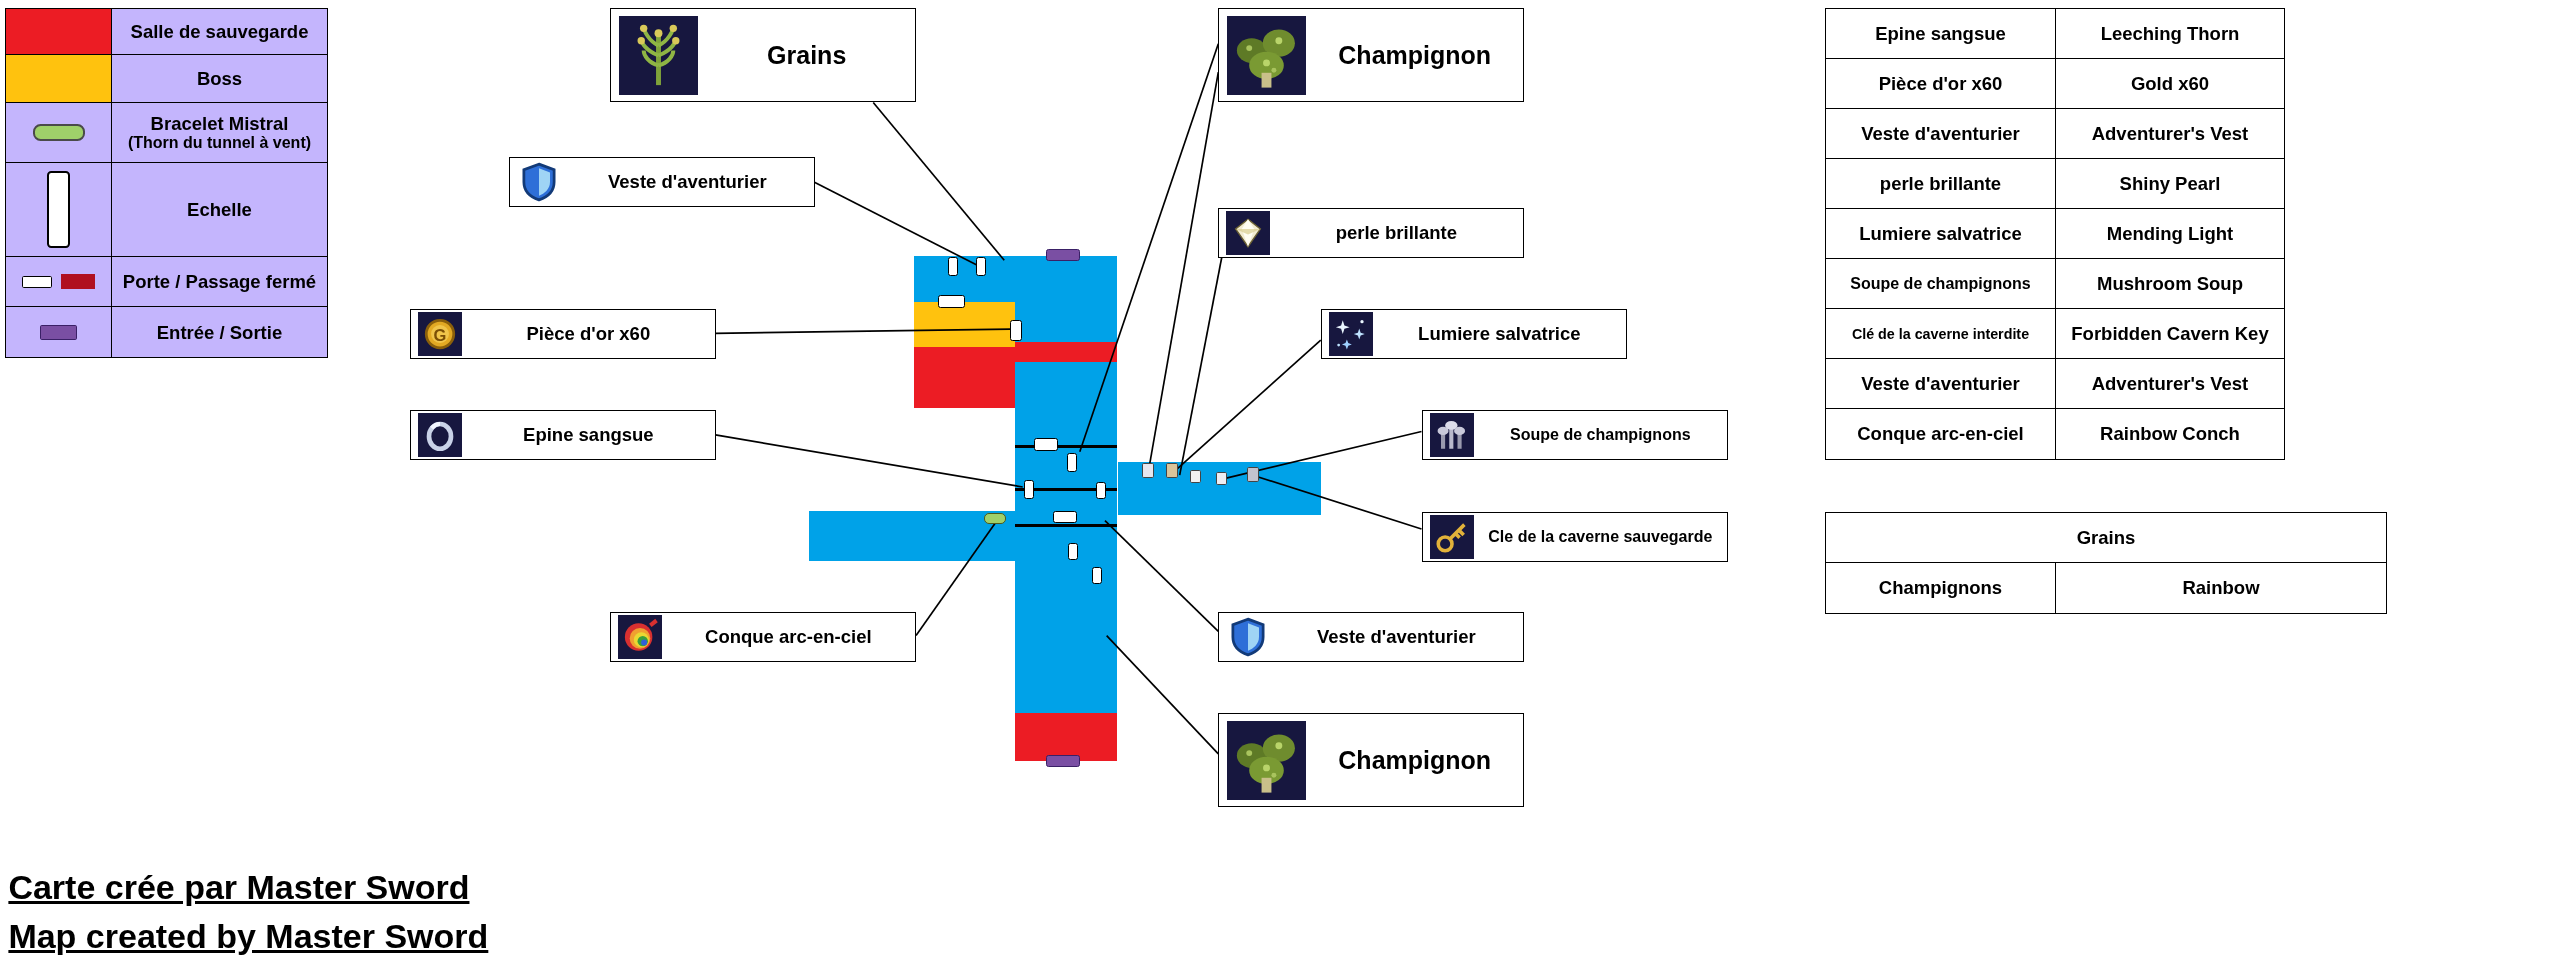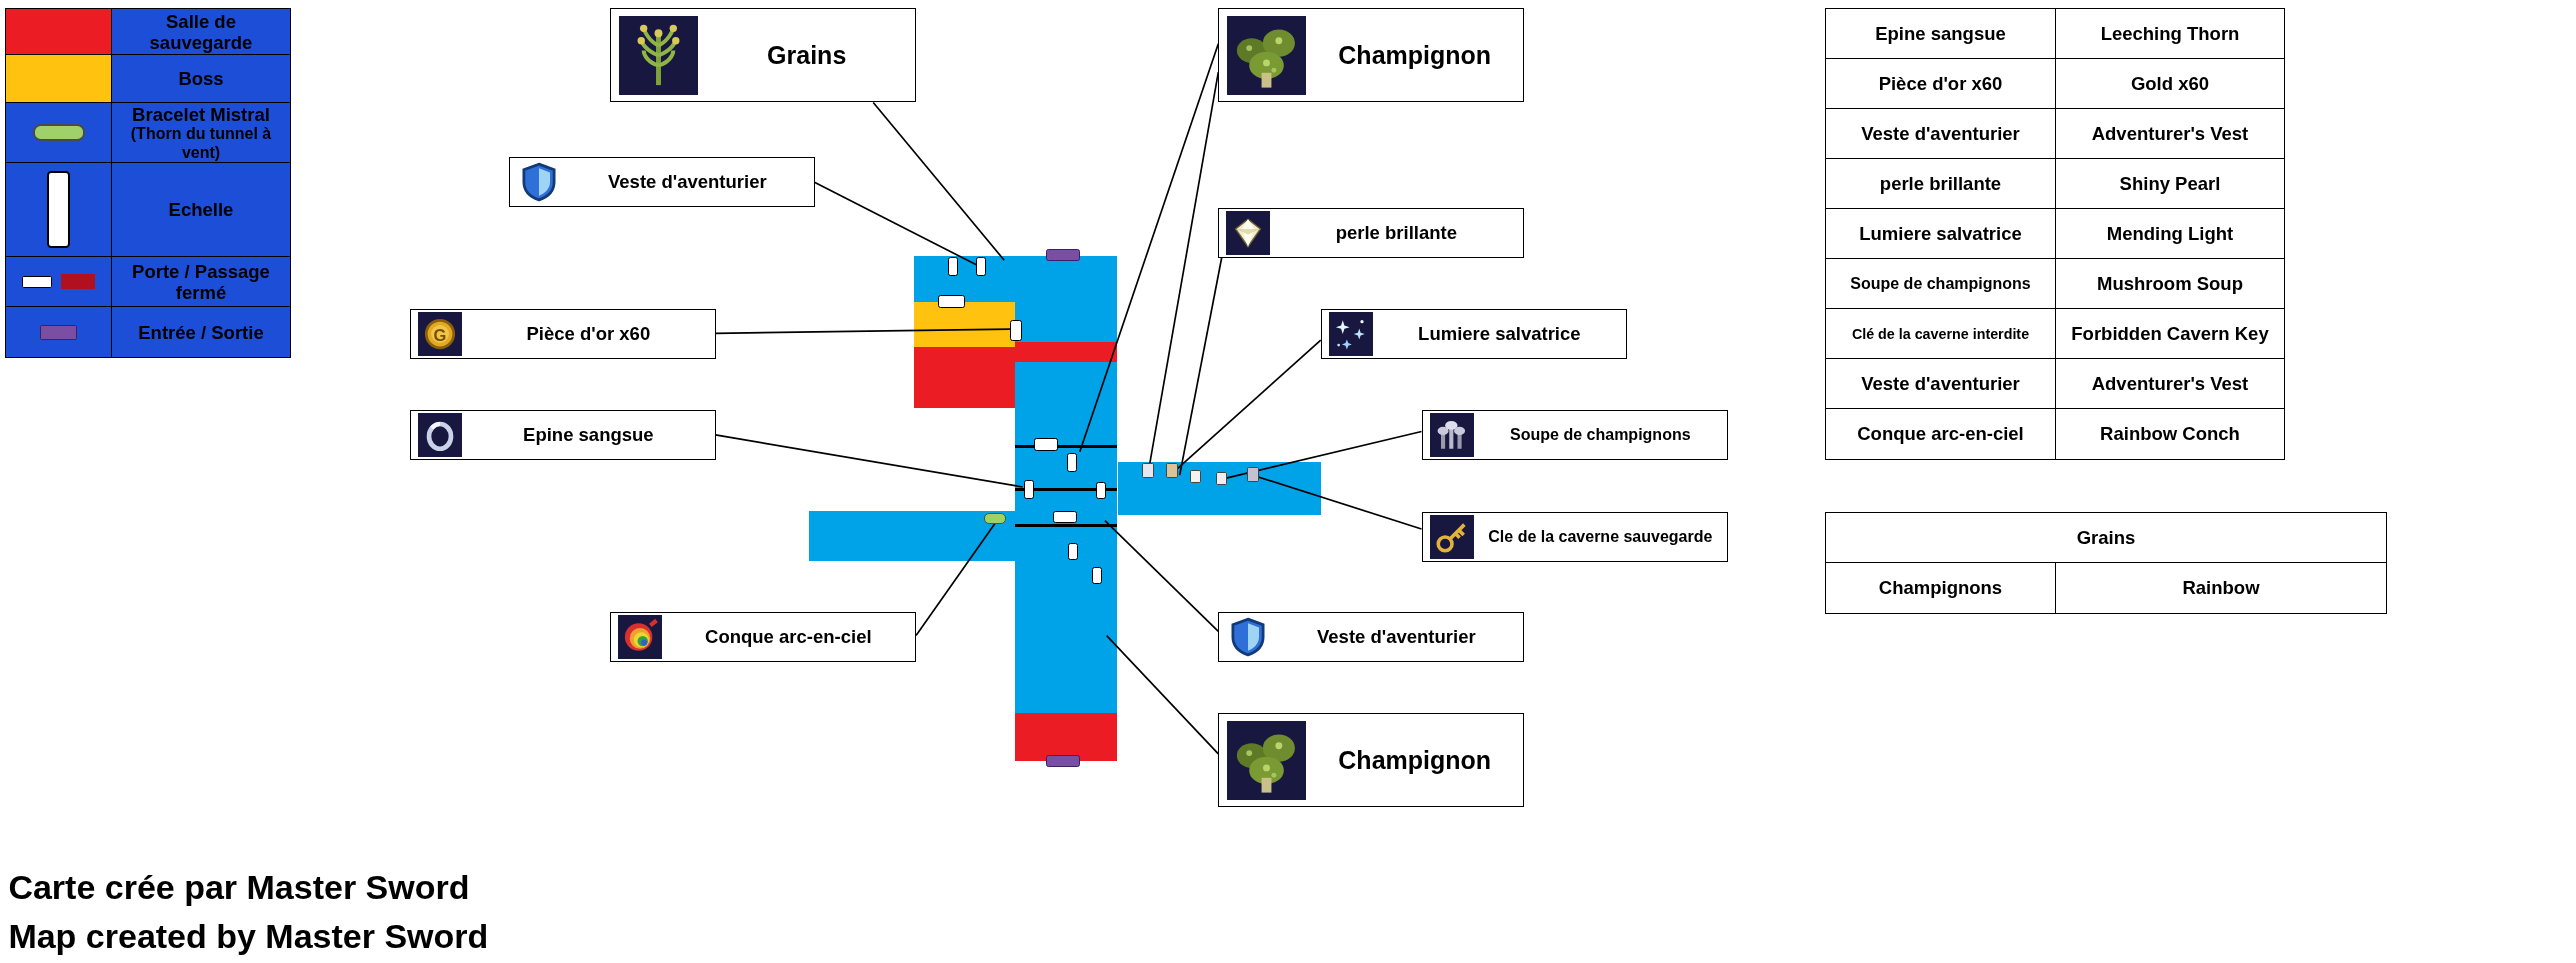--- a/index.html
+++ b/index.html
@@ -2,21 +2,21 @@
 <html style="font-size:13.4px"><head>
 <meta charset="utf-8">
 <style>
   * { box-sizing: border-box; margin: 0; padding: 0; }
   html,body { background:#fff; }
   body { font-family:"Liberation Sans", sans-serif; color:#000; }
   #canvas { position:relative; width:2576px; height:963px; background:#fff; overflow:hidden; }
   .abs { position:absolute; }
 
   
-  .legend { left:5px; top:8.4px; width:286px; border:1.7px solid #000; background:#1d4ed8; z-index:4; }
+  .legend { left:5px; top:8.4px; width:323px; border:1.7px solid #000; background:#c4b5fd; z-index:4; }
   .lrow { display:flex; border-bottom:1.7px solid #000; }
   .lrow.last { border-bottom:none; }
   .lsw { width:106px; border-right:1.7px solid #000; display:flex; align-items:center; justify-content:center; gap:8.4px; flex-shrink:0; }
   .sw-fill { width:100%; height:100%; }
   .sw-bracelet { width:52px; height:17px; border:2.5px solid #4a4a4a; border-radius:7.6px; }
   .sw-ladder { width:23.5px; height:77px; background:#fff; border:2.5px solid #000; border-radius:4.2px; }
   .sw-door { width:30px; height:12.6px; background:#fff; border:1.7px solid #000; border-radius:1.7px; }
   .sw-closed { width:34px; height:15px; }
   .sw-entrance { width:37px; height:15px; border:1.7px solid #3a2066; border-radius:1.7px; }
   .llab { flex:1; display:flex; flex-direction:column; align-items:center; justify-content:center;
@@ -52,21 +52,21 @@
   
   .mrect { position:absolute; z-index:1; }
   .mline { position:absolute; background:#000; z-index:2; }
   .door  { position:absolute; background:#fff; border:1.7px solid #000; border-radius:2.5px; z-index:3; }
   .entr  { position:absolute; border:1.7px solid #3a2066; border-radius:2.5px; z-index:3; }
   .mitem { position:absolute; border:0.8px solid #444; border-radius:1.7px; z-index:3; }
   .bitem { position:absolute; border:1.7px solid #4a5a20; border-radius:5px; z-index:3; }
   .connectors { position:absolute; left:0; top:0; z-index:2; pointer-events:none; }
 
   
-  .credits { left:8.4px; top:863px; z-index:4; font-weight:bold; font-size:34px; line-height:1.43; }
+  .credits { left:8.4px; top:863px; z-index:4; font-weight:bold; font-size:34px; line-height:1.43;text-decoration:underline; }
 </style>
 </head>
 <body>
 
 <div id="canvas">
 
   <div class="mrect" style="left: 914px; top: 256px; width: 101px; height: 46px; background: rgb(0, 162, 232);"></div>
   <div class="mrect" style="left: 914px; top: 302px; width: 101px; height: 45px; background: rgb(255, 194, 14);"></div>
   <div class="mrect" style="left: 914px; top: 347px; width: 101px; height: 61px; background: rgb(236, 28, 36);"></div>
   <div class="mrect" style="left: 1015px; top: 256px; width: 102px; height: 86px; background: rgb(0, 162, 232);"></div>

